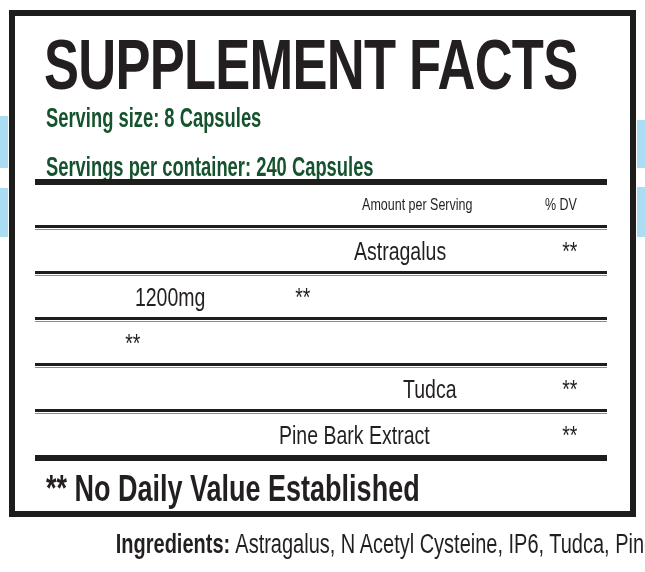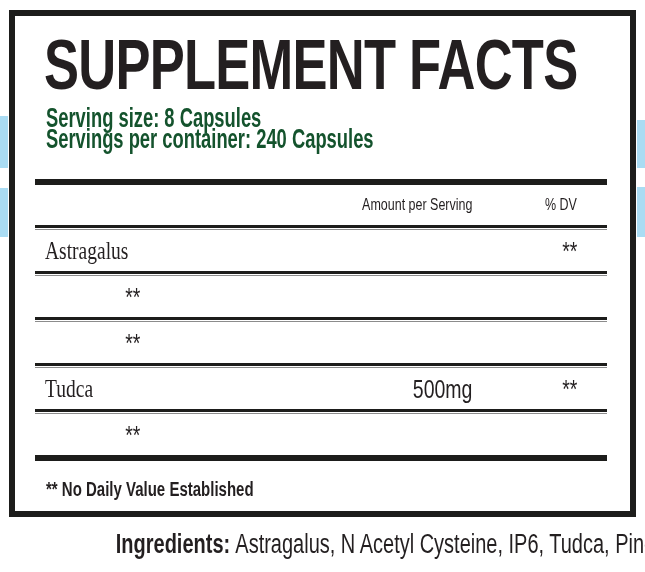--- a/index.html
+++ b/index.html
@@ -37,42 +37,42 @@
   .title{
     position:absolute;left:44px;top:33px;
     font-size:70px;line-height:64px;font-weight:bold;
     letter-spacing:-1px;color:#231f20;
   }
   .serving-line{
     position:absolute;left:46px;
     font-size:27px;line-height:30px;font-weight:bold;color:#14532d;
   }
   .serving-line.s1{top:103px;}
-  .serving-line.s2{top:124px;}
+  .serving-line.s2{top:152px;}
 
   
   .facts-table{position:absolute;left:35px;top:179px;width:572px;}
   .bar{height:6px;background:#1d1d1b;}
   .rule{
     height:6px;
     background:linear-gradient(to bottom,
       #1d1d1b 0px,#1d1d1b 3px,
       transparent 3px,transparent 4px,
       #8c8c8c 4px,#8c8c8c 5px,
       transparent 5px,transparent 6px);
   }
   .trow{display:flex;align-items:center;height:40px;font-size:25px;}
   .trow.header{font-size:16px;}
-  .col-name{flex:1;text-align:left;padding-left:10px;font-family:Liberation Serif, serif;}
+  .col-name{flex:1;text-align:right;padding-left:10px;}
   .col-amount{width:170px;text-align:right;}
   .col-dv{width:135px;text-align:right;padding-right:30px;box-sizing:border-box;}
 
   .footnote{
     position:absolute;left:46px;top:474px;
-    font-size:20px;line-height:30px;font-weight:bold;color:#231f20;
+    font-size:36px;line-height:30px;font-weight:bold;color:#231f20;
   }
 
   .ingredients{
     position:absolute;left:0;top:528px;width:645px;
     text-align:center;font-size:27px;line-height:32px;color:#231f20;
   }
   .ingredients .bold{font-weight:bold;}
   .ingredients .reg{font-weight:normal;margin-left:7px;}
 </style>
 </head>
@@ -116,47 +116,50 @@
       <div class="col-name">
         <span class="cond cx78">Astragalus</span>
       </div>
       <div class="col-dv">
         <span class="cond cx78 o-right">**</span>
       </div>
     </div>
     <div class="rule"></div>
 
     <div class="trow">
+      <div class="col-amount">
+        <span class="cond cx78 o-right">1200mg</span>
+      </div>
       <div class="col-dv">
         <span class="cond cx78 o-right">**</span>
       </div>
     </div>
     <div class="rule"></div>
 
     <div class="trow">
       <div class="col-dv">
         <span class="cond cx78 o-right">**</span>
       </div>
     </div>
     <div class="rule"></div>
 
     <div class="trow">
       <div class="col-name">
         <span class="cond cx78">Tudca</span>
       </div>
-      <div class="col-amount">
-        <span class="cond cx78 o-right">500mg</span>
-      </div>
       <div class="col-dv">
         <span class="cond cx78 o-right">**</span>
       </div>
     </div>
     <div class="rule"></div>
 
     <div class="trow">
+      <div class="col-name">
+        <span class="cond cx78">Pine Bark Extract</span>
+      </div>
       <div class="col-dv">
         <span class="cond cx78 o-right">**</span>
       </div>
     </div>
 
     <div class="bar"></div>
   </div>
 
   <div class="footnote">
     <span class="cond cx75">** No Daily Value Established</span>

